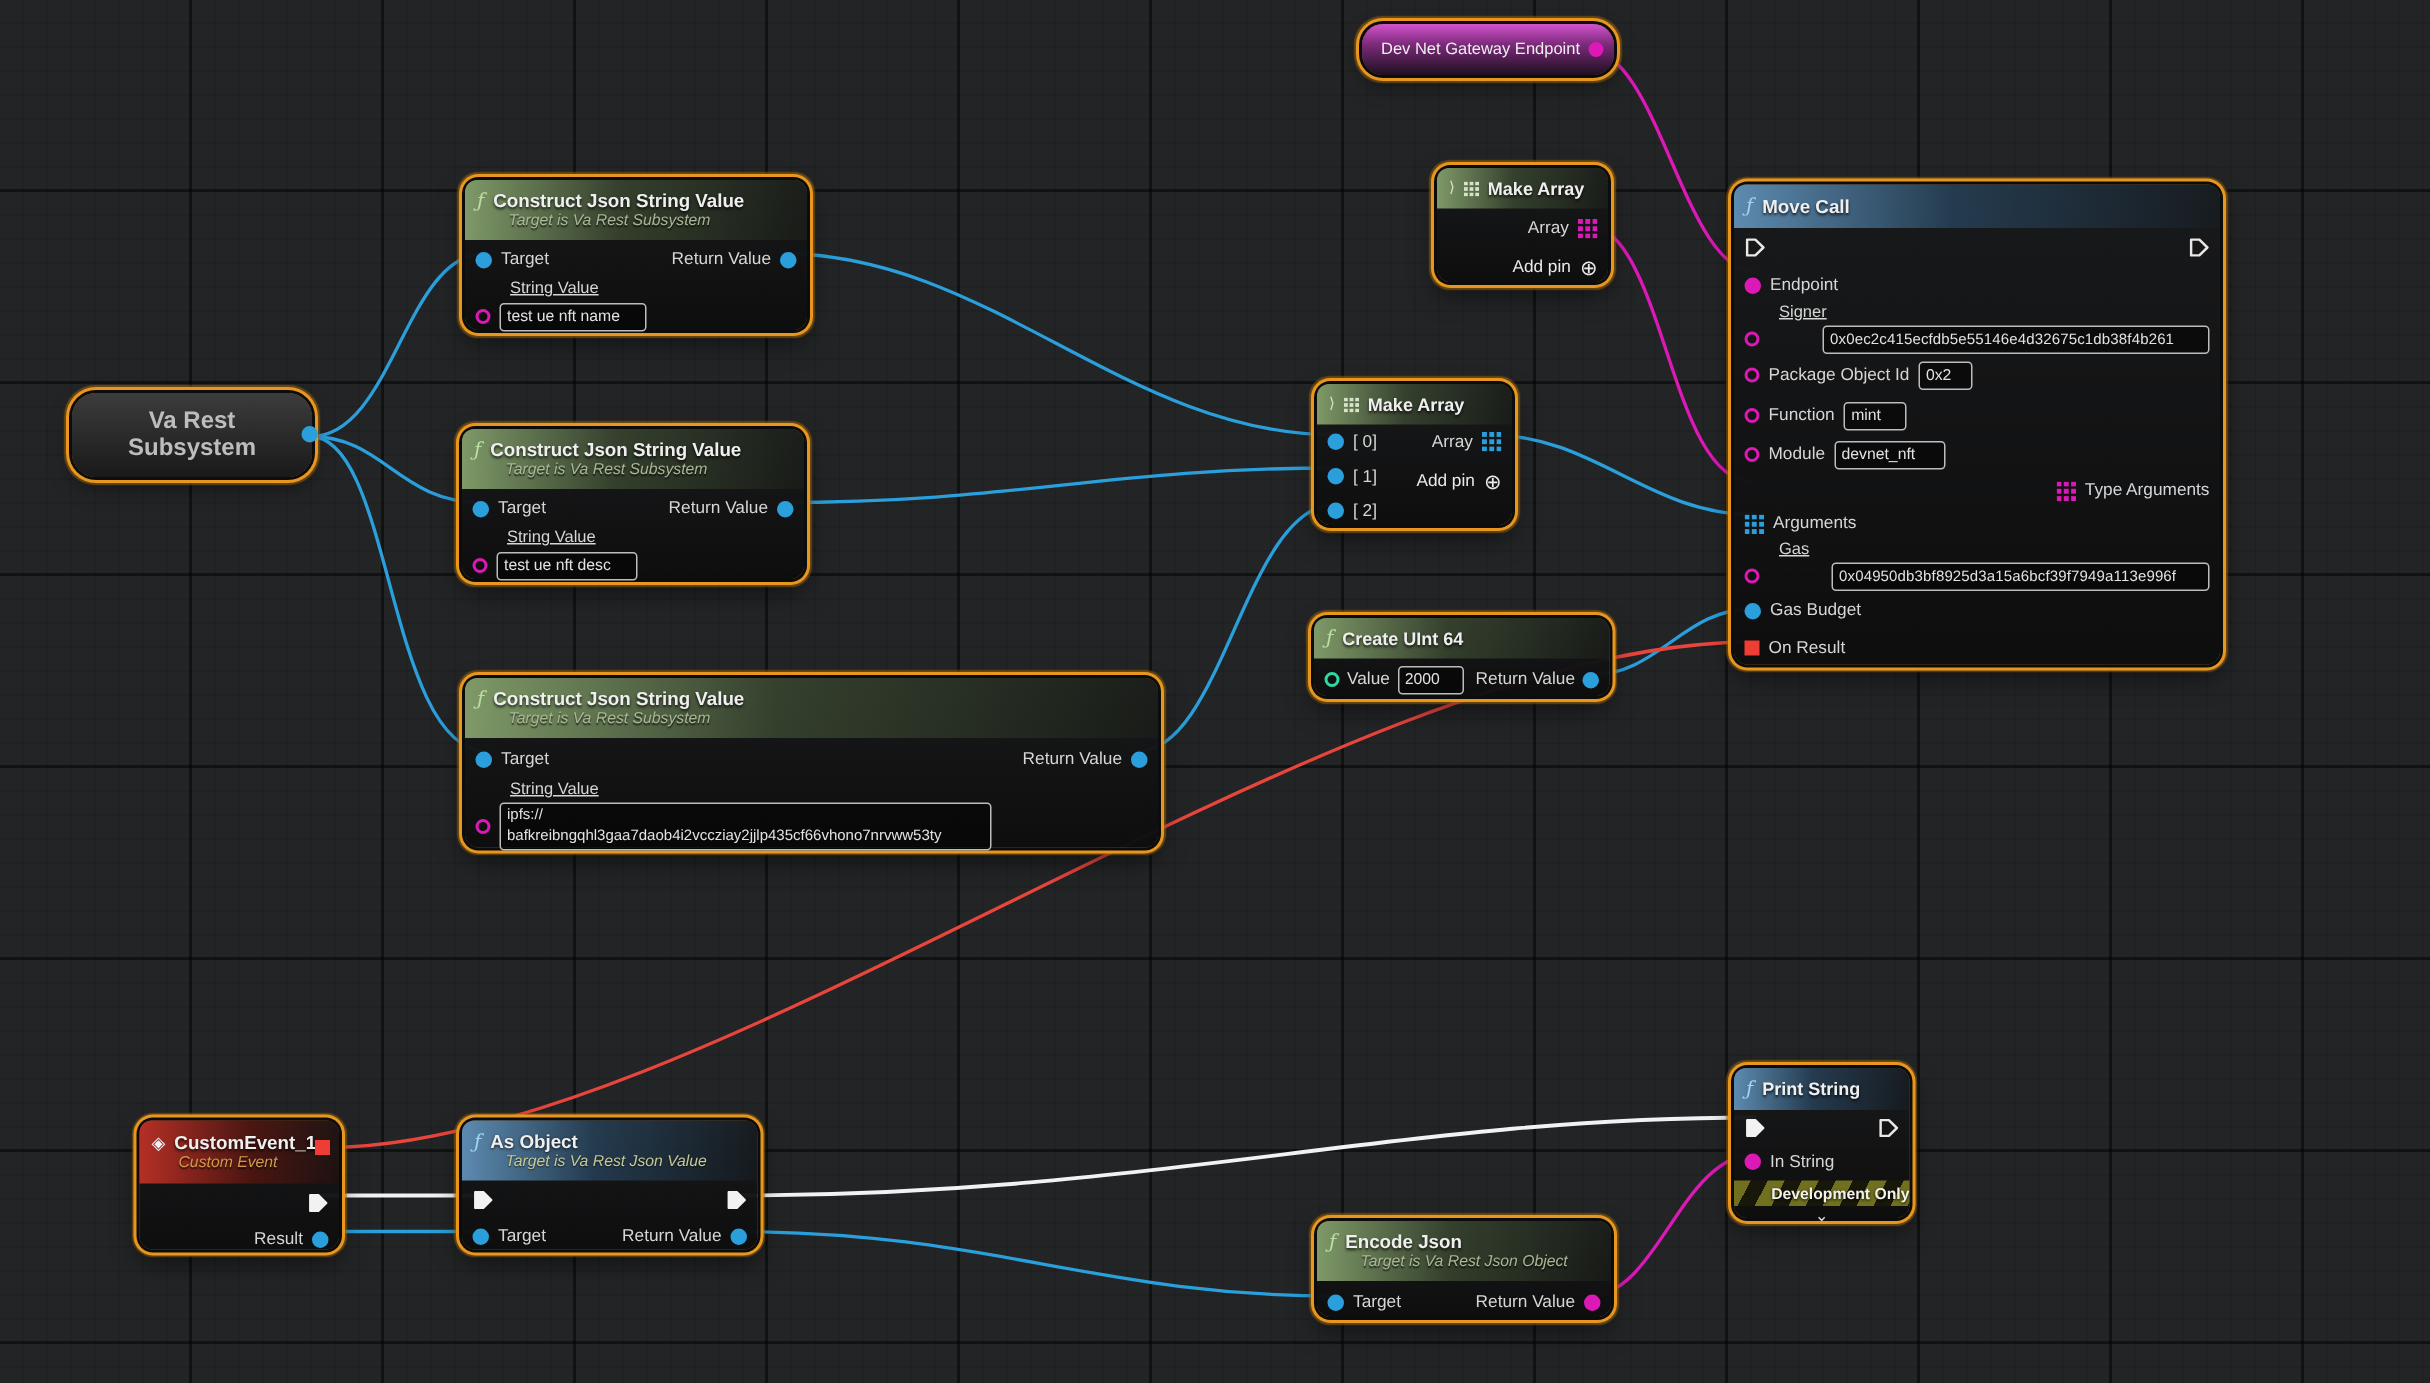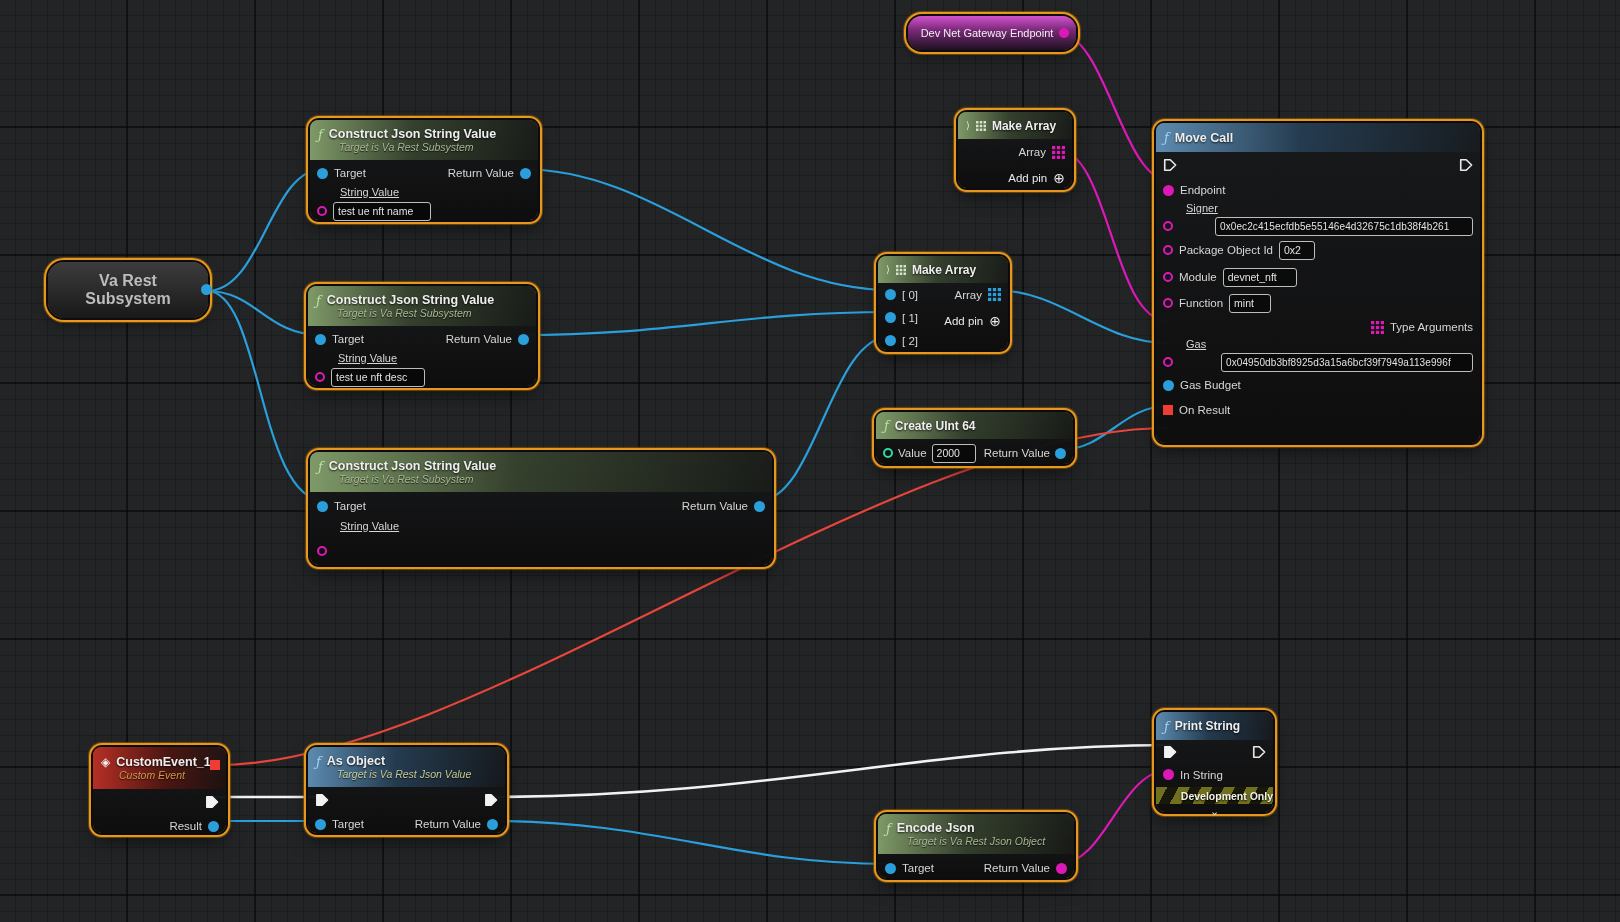--- a/index.html
+++ b/index.html
@@ -185,20 +185,24 @@
         <span class="lbl">Target</span>
       </span>
       <span style="display:flex;align-items:center;gap:6px;">
         <span class="lbl">Return Value</span>
         <span class="dot c-blue"></span>
       </span>
     </div>
     <div class="sublabel" style="height:15px;">String Value</div>
     <div class="row" style="height:32px;align-items:center;">
       <span class="dot hollow c-mag"></span>
+      <div class="field" style="width:318px;height:28px;line-height:14px;font-size:10px;">
+        <div>ipfs://</div>
+        <div>bafkreibngqhl3gaa7daob4i2vccziay2jjlp435cf66vhono7nrvww53ty</div>
+      </div>
     </div>
   </div>
 
   <div class="node" style="left:958px;top:112px;width:114px;height:76px;">
     <div class="hdr hdr-green" style="height:21px;">
       <div class="hdr-row">
         <span style="color:#d7e4cb;font-size:10px;">⟩</span>
         <svg class="pinsvg" width="10" height="10">
             <use href="#gridpin" class="grid-lite"></use>
           </svg>
@@ -301,34 +305,40 @@
       <span class="dot hollow c-mag"></span>
       <input class="field" style="width: 248px; font-size: 10px; letter-spacing: 0.1px;" value="0x0ec2c415ecfdb5e55146e4d32675c1db38f4b261">
     </div>
     <div class="row" style="height:28px;">
       <span class="dot hollow c-mag"></span>
       <span class="lbl">Package Object Id</span>
       <input class="field" style="width: 26px;" value="0x2">
     </div>
     <div class="row" style="height:26px;">
       <span class="dot hollow c-mag"></span>
+      <span class="lbl">Function</span>
+      <input class="field" style="width: 32px;" value="mint">
+    </div>
+    <div class="row" style="height:26px;">
+      <span class="dot hollow c-mag"></span>
       <span class="lbl">Module</span>
       <input class="field" style="width: 64px;" value="devnet_nft">
-    </div>
-    <div class="row" style="height:26px;">
-      <span class="dot hollow c-mag"></span>
-      <span class="lbl">Function</span>
-      <input class="field" style="width: 32px;" value="mint">
     </div>
     <div class="row" style="height:22px;justify-content:flex-end;">
       <svg class="pinsvg" width="13" height="13">
           <use href="#gridpin" class="grid-mag"></use>
         </svg>
       <span class="lbl">Type Arguments</span>
     </div>
+    <div class="row" style="height:22px;">
+      <svg class="pinsvg" width="13" height="13">
+          <use href="#gridpin" class="grid-blue"></use>
+        </svg>
+      <span class="lbl">Arguments</span>
+    </div>
     <div class="sublabel" style="height:14px;">Gas</div>
     <div class="row" style="height:20px;">
       <span class="dot hollow c-mag"></span>
       <input class="field" style="width: 244px; font-size: 10px; letter-spacing: 0.1px; margin-left: 42px;" value="0x04950db3bf8925d3a15a6bcf39f7949a113e996f">
     </div>
     <div class="row" style="height:26px;">
       <span class="dot c-blue"></span>
       <span class="lbl">Gas Budget</span>
     </div>
     <div class="row" style="height:24px;">

